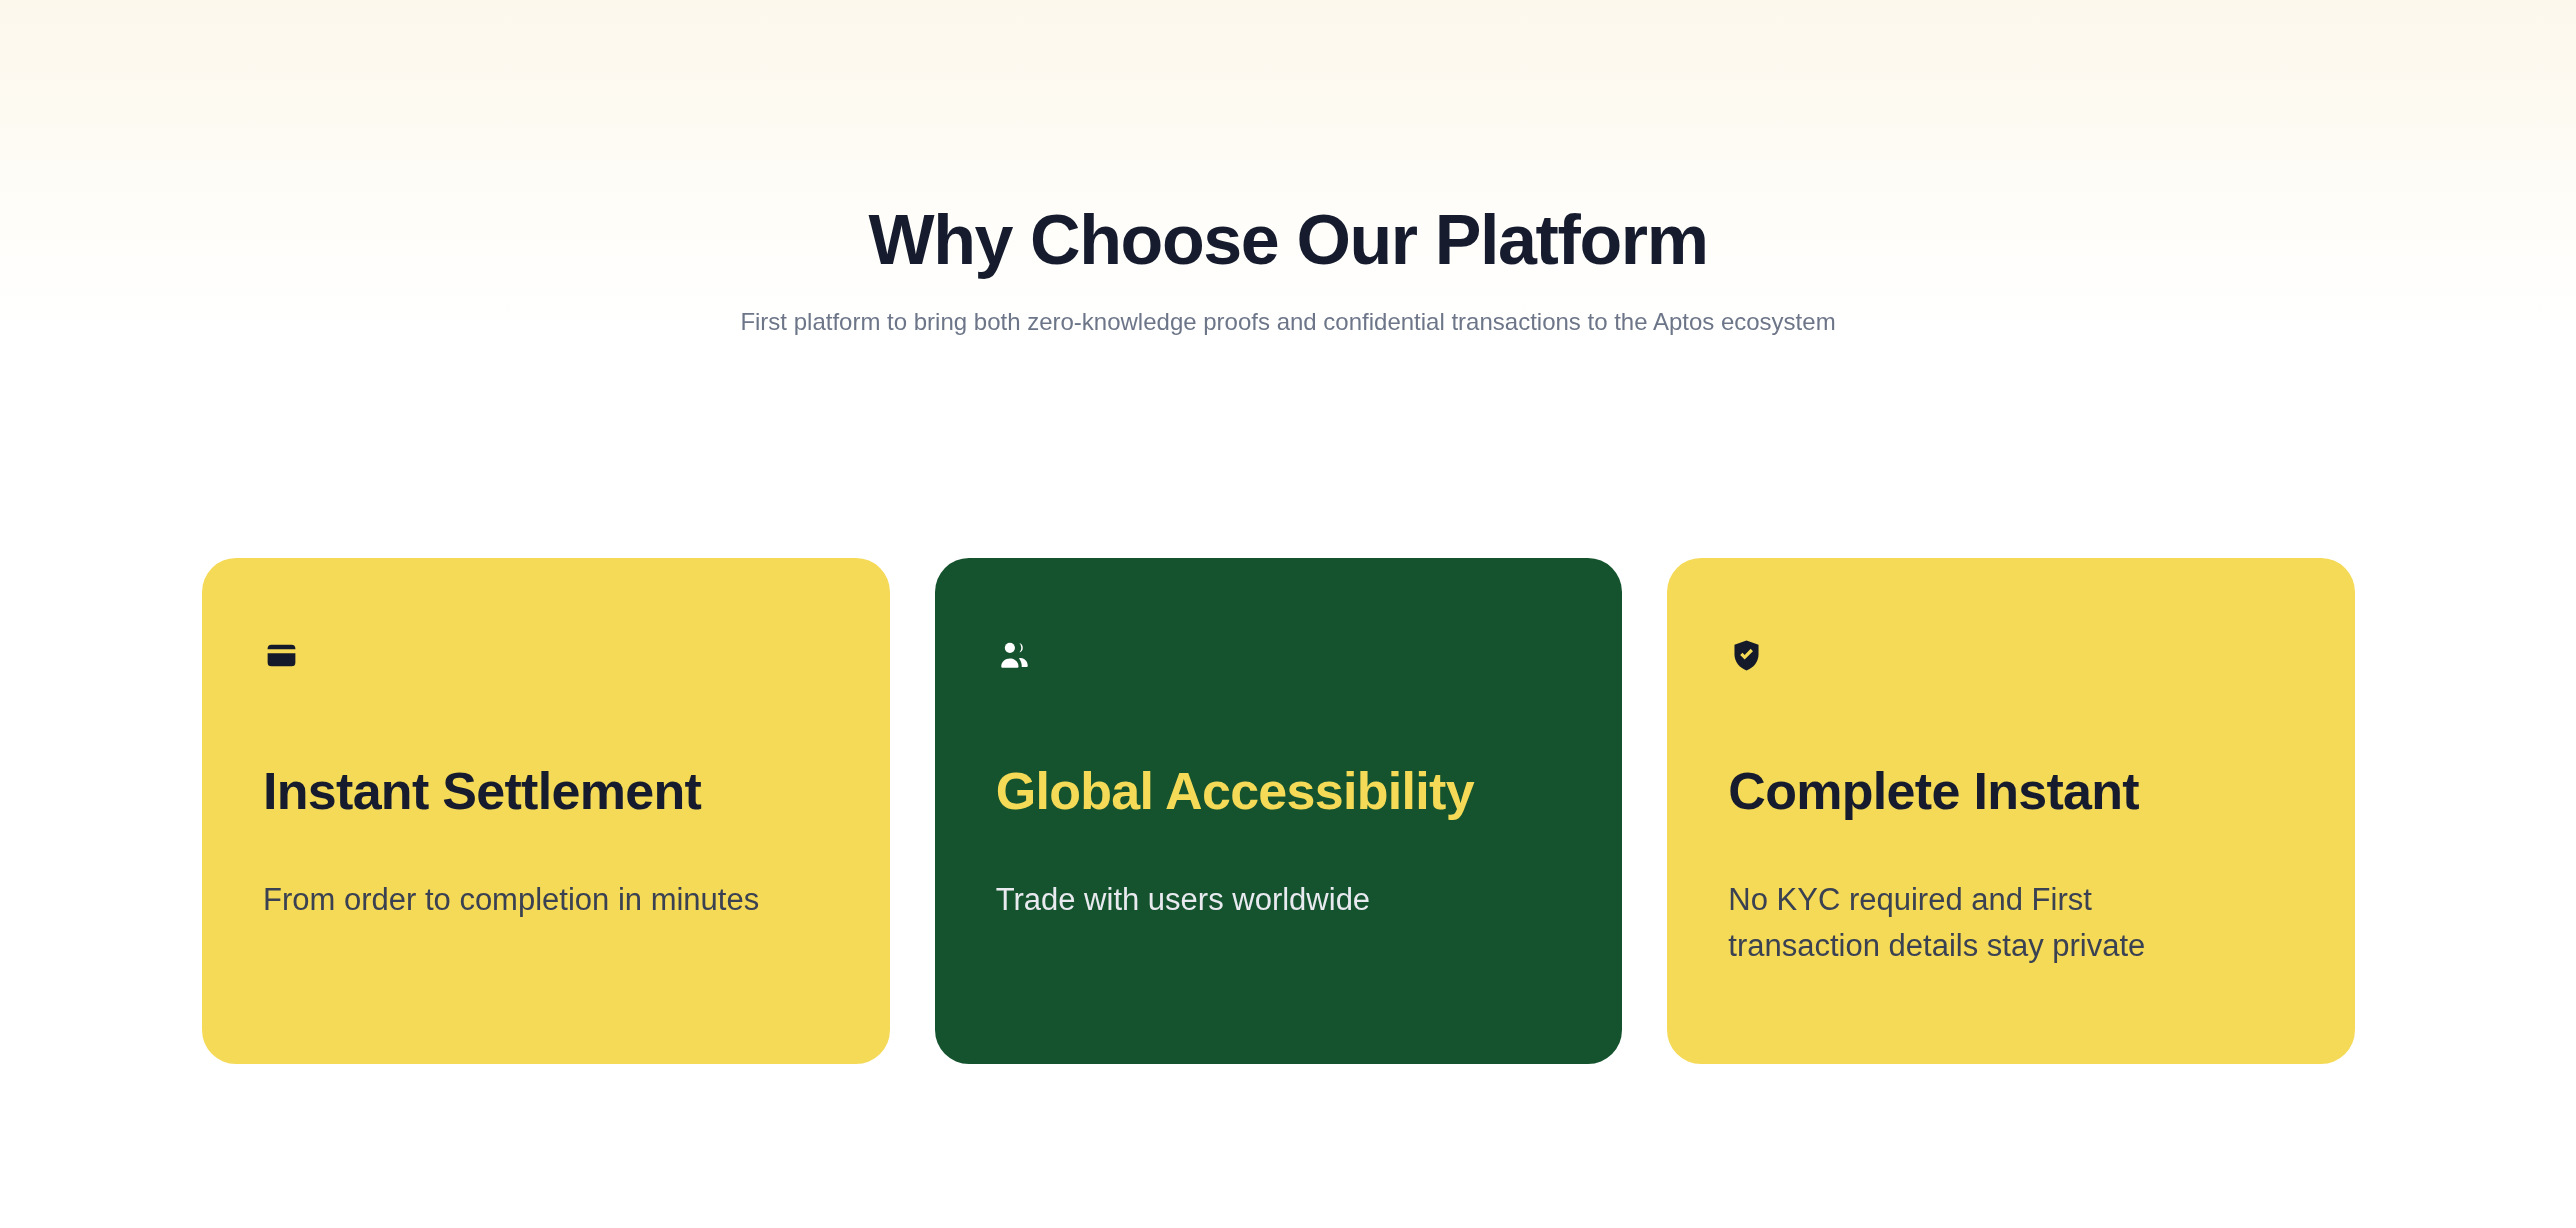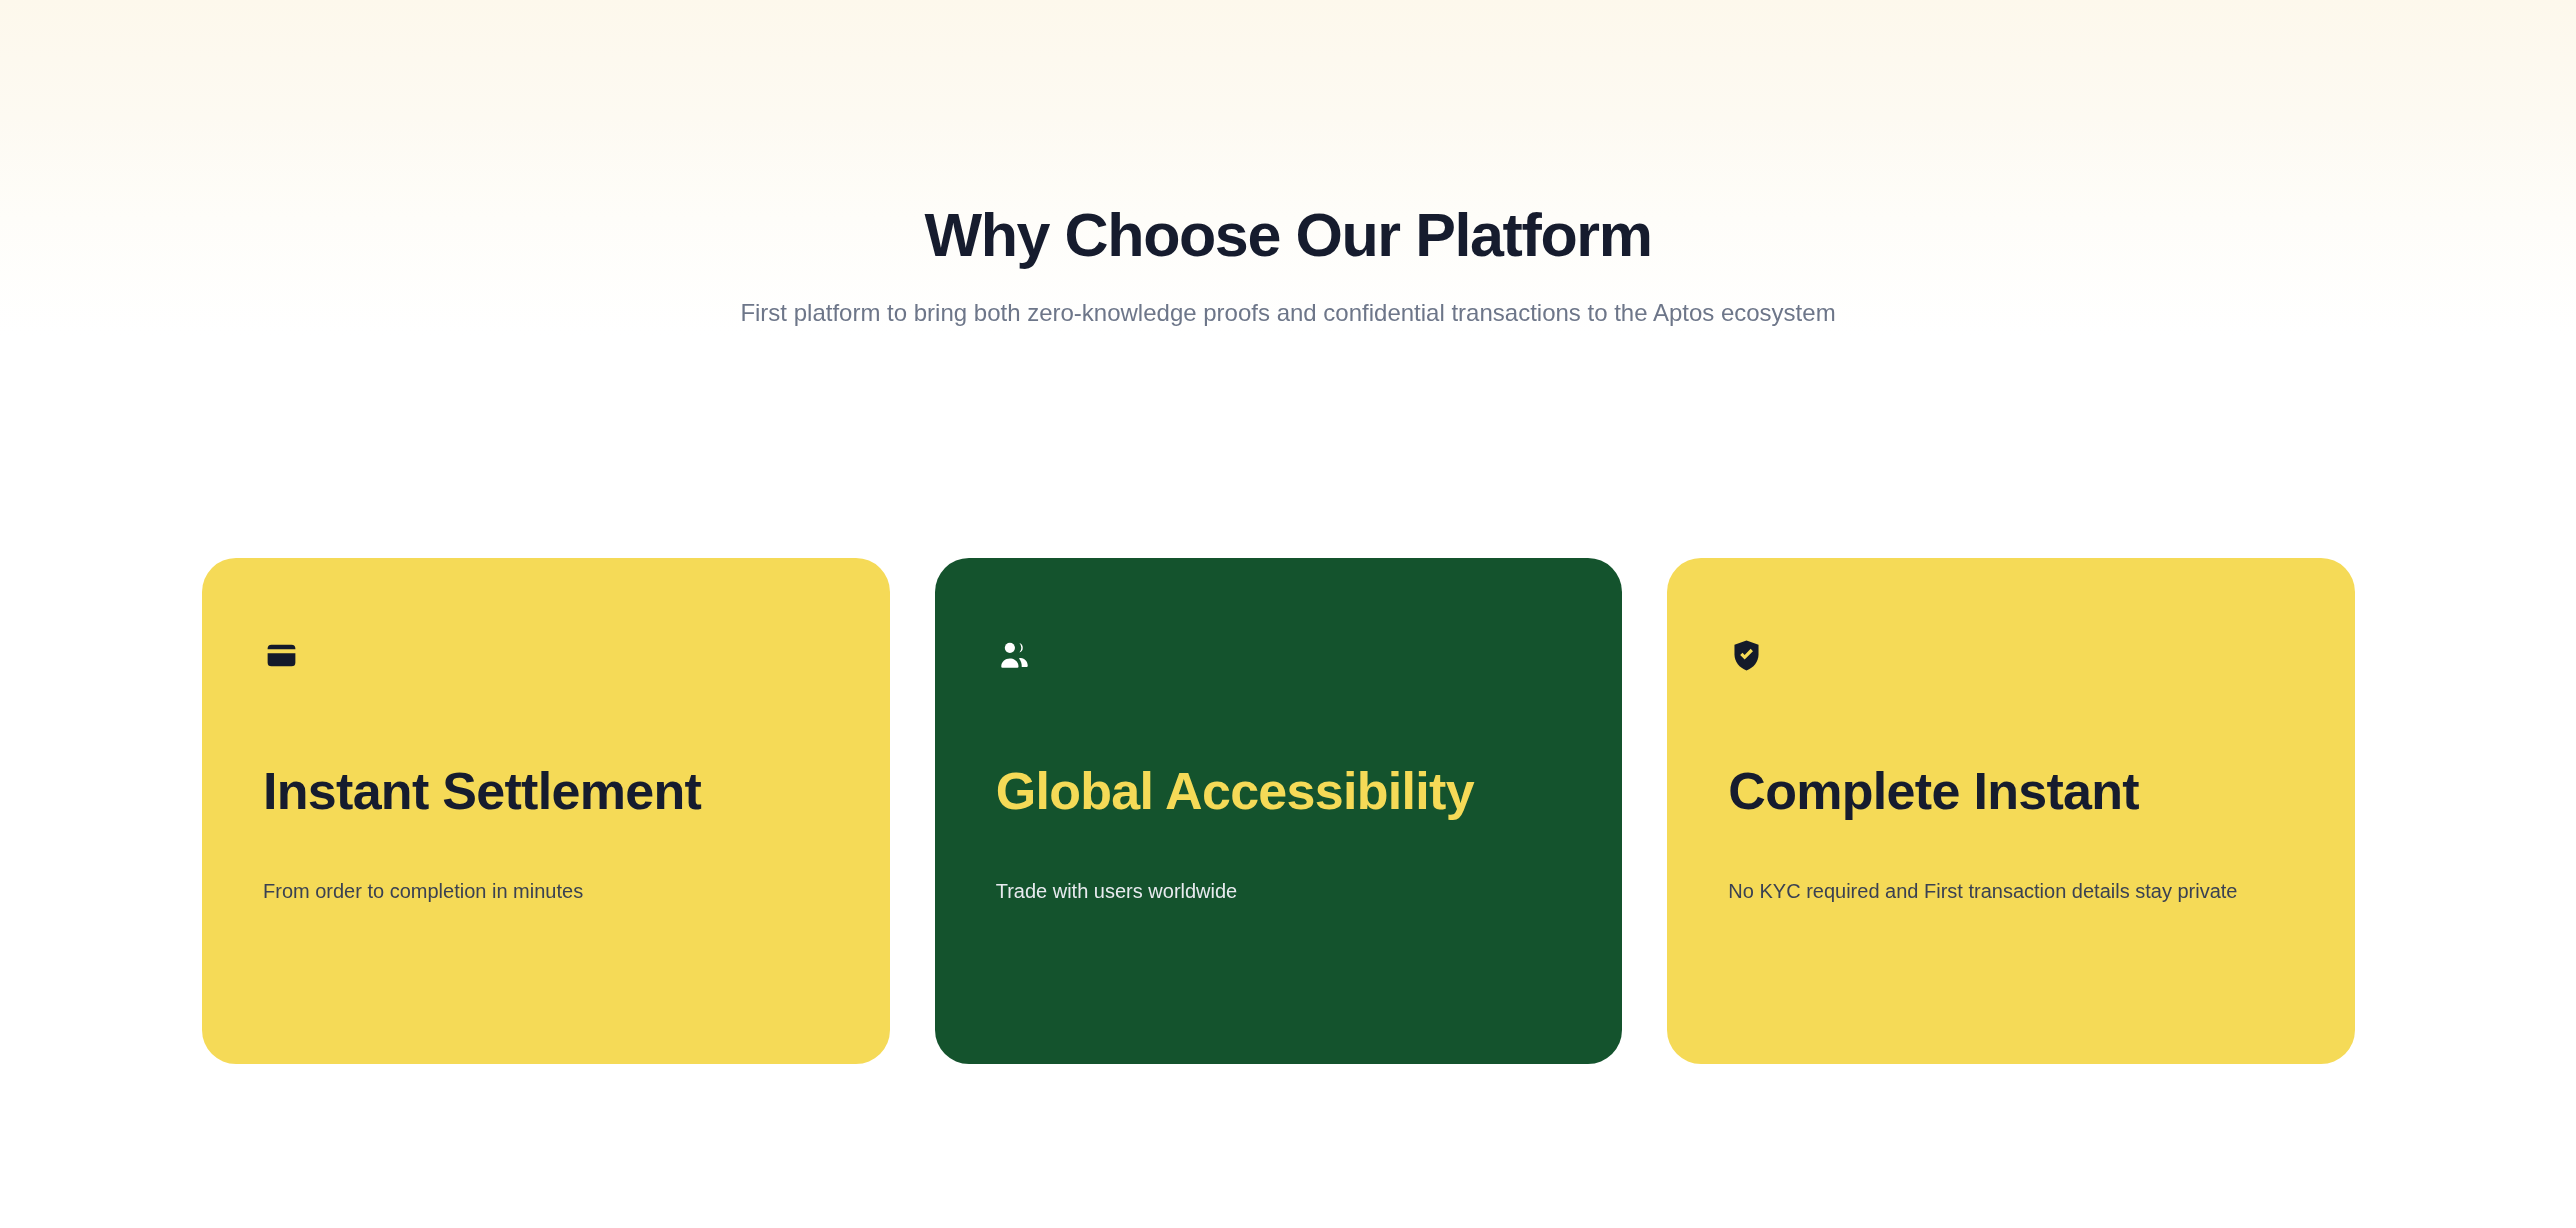--- a/index.html
+++ b/index.html
@@ -40,21 +40,21 @@
   
   .heading-block {
     position: absolute;
     top: 203px;
     left: 0;
     width: 2576px;
     text-align: center;
   }
 
   .page-title {
-    font-size: 61px;
+    font-size: 70px;
     line-height: 1.06;
     font-weight: 700;
     letter-spacing: -1.4px;
     color: #161c2e;
   }
 
   .page-subtitle {
     margin: 0 auto;
     padding-top: 26px;
     max-width: 1331px;
@@ -105,21 +105,21 @@
     line-height: 1.08;
     font-weight: 700;
     letter-spacing: -0.7px;
     margin-bottom: 58px;
   }
 
   .theme-yellow .card-title { color: #161c2e; margin-top: 32px; }
   .theme-dark   .card-title { color: #f5da57; }
 
   .card-desc {
-    font-size: 20px;
+    font-size: 31px;
     line-height: 1.48;
     font-weight: 400;
     max-width: 521px;
     margin-top: 14px;
   }
 
   .theme-yellow .card-desc { color: #3a4152; }
   .theme-dark   .card-desc { color: #e8eaef; }
 </style>
 </head>

